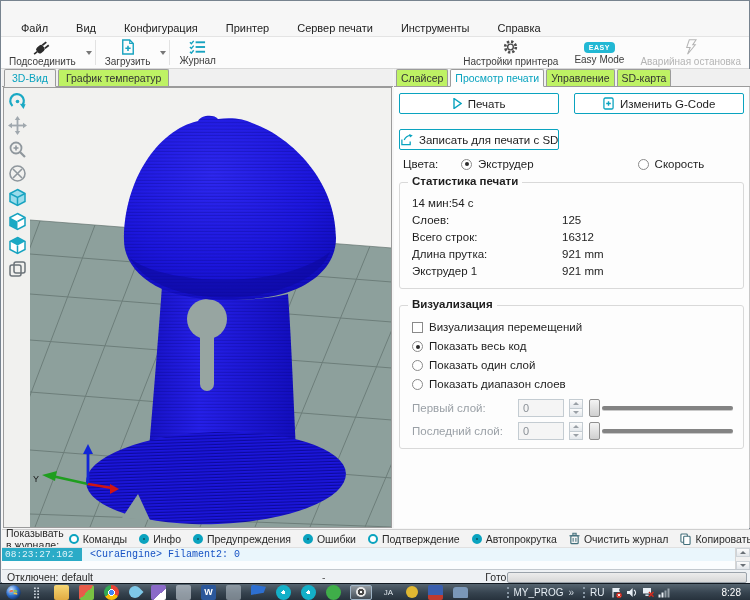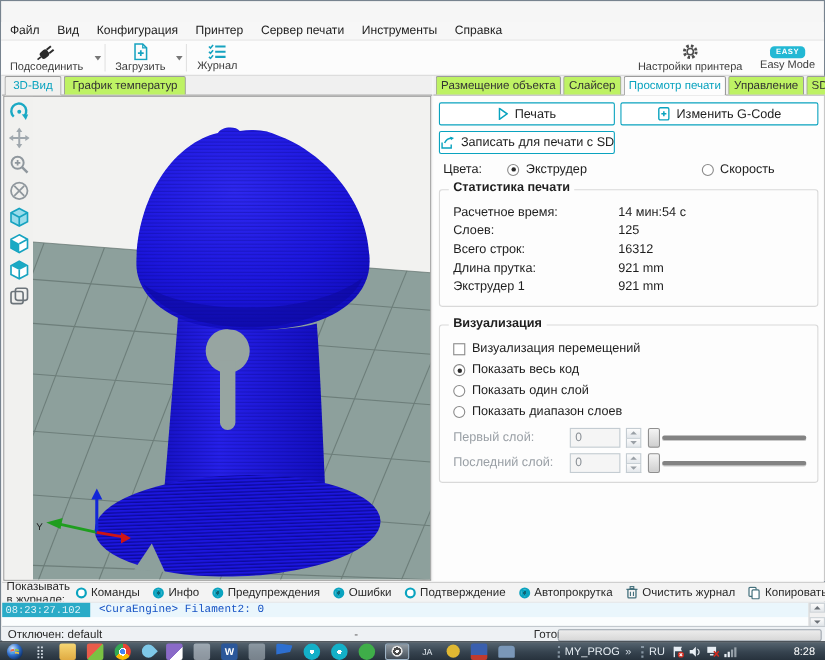--- a/index.html
+++ b/index.html
@@ -13,21 +13,21 @@
     display:flex;align-items:center;padding-left:4px;border-bottom:1px solid #b9c6d2;}
   .appicon{width:12px;height:12px;border-radius:50%;background:radial-gradient(circle at 35% 35%,#fff 0 2px,#8a9aa6 2px 4px,#dfe8ee 4px);border:1px solid #6d7a85;margin-right:5px;}
   .title{font-size:11px;color:#1c1c1c;}
   .winbtns{position:absolute;right:4px;top:0;display:flex;}
   .wb{width:27px;height:15px;border:1px solid #8a96a2;border-top:none;display:flex;align-items:center;justify-content:center;background:linear-gradient(#fdfdfd,#d8dfe6 50%,#c3ccd5);}
   .wb+.wb{border-left:none;}
   .wb.close{background:linear-gradient(#f2a496,#d9604b 45%,#c44332);border-bottom-right-radius:3px;}
   .wb svg{display:block;}
 
   .menubar{left:0;top:19px;right:0;height:17px;background:#f7f7f7;display:flex;align-items:center;border-bottom:1px solid #e4e4e4;}
-  .menuitem{font-size:11px;color:#222;padding:0 8px;line-height:17px;}
+  .menuitem{font-size:11px;color:#222;padding:0 8px;line-height:17px;margin-left:12px;}
 
   .toolbar{left:0;top:36px;right:0;height:32px;background:#fcfcfc;border-bottom:1px solid #d8d8d8;display:flex;align-items:stretch;}
   .tbtn{display:flex;flex-direction:column;align-items:center;justify-content:center;padding:1px 8px 0;gap:1px;}
   .tbtn .lbl{font-size:10px;color:#3c3c3c;white-space:nowrap;}
   .tbtn.disabled .lbl{color:#b4b4b4;}
   .tsep{width:1px;background:#e2e2e2;margin:3px 1px;}
   .darr{width:10px;display:flex;align-items:center;justify-content:center;}
   .darr i{width:0;height:0;border-left:3px solid transparent;border-right:3px solid transparent;border-top:4px solid #777;}
   .tspacer{flex:1;}
   .easybadge{background:var(--accent_bright,#22b8d4);color:#fff;font-size:7px;font-weight:bold;border-radius:4px;padding:2px 5px;letter-spacing:.5px;}
@@ -39,21 +39,21 @@
   .viewport{left:2px;top:86px;width:389px;height:441px;background:#f1f1ef;border:1px solid #9b9b9b;overflow:hidden;}
   .sidetools{position:absolute;left:0;top:0;width:26px;height:100%;display:flex;flex-direction:column;align-items:center;padding-top:3px;gap:3px;background:#f1f1ef;z-index:3;}
   .stool{width:21px;height:21px;display:flex;align-items:center;justify-content:center;border-radius:3px;}
   .scene{position:absolute;left:26px;top:0;}
 
   
   .rtabs{left:393px;top:68px;width:356px;height:18px;background:#f0f0f0;display:flex;border-bottom:1px solid #9b9b9b;}
   .rtabs .tab{padding:0 4px;white-space:nowrap;}
   .rtabs .tab.active{background:#fdfdfd;border-bottom:1px solid #fdfdfd;}
   .panel{left:393px;top:86px;width:356px;height:441px;background:#fdfdfd;border-right:1px solid #c8c8c8;padding:6px 5px;font-size:11.5px;color:#1e1e1e;}
-  .btngrid{display:grid;grid-template-columns:1fr 1.2fr;gap:5px;}
+  .btngrid{display:grid;grid-template-columns:1fr 1.2fr;gap:15px;}
   .pbtn{height:21px;border:1px solid var(--accent,#0aa3bf);background:#fff;border-radius:2px;display:flex;align-items:center;justify-content:center;gap:6px;font-size:11.5px;white-space:nowrap;}
   .pbtn .bicon{color:var(--accent,#0aa3bf);display:flex;align-items:center;}
   .colorsrow{display:flex;align-items:center;margin:8px 0 4px 4px;gap:6px;}
   .radio{width:11px;height:11px;border-radius:50%;border:1px solid #8a8a8a;background:#fff;display:inline-block;position:relative;flex:none;}
   .radio.sel::after{content:"";position:absolute;left:2.5px;top:2.5px;width:4px;height:4px;border-radius:50%;background:#2b2b2b;}
   .check{width:11px;height:11px;border:1px solid #8a8a8a;background:#fff;display:inline-block;flex:none;}
   .group{border:1px solid #d9d9d9;border-radius:3px;position:relative;padding:12px 8px 8px;margin-top:12px;}
   .gtitle{position:absolute;top:-8px;left:8px;background:#fdfdfd;padding:0 4px;font-weight:bold;font-size:11.5px;color:#1e1e1e;}
   .srow{display:flex;padding-left:4px;line-height:17px;}
   .srow .sl{width:150px;}
@@ -167,20 +167,26 @@
         <svg width="17" height="16" viewBox="0 0 18 18">
             <circle cx="9" cy="9" r="6" fill="none" stroke="#4d4d4d" stroke-width="3" stroke-dasharray="2.6 2.1"></circle>
             <circle cx="9" cy="9" r="3.2" fill="none" stroke="#4d4d4d" stroke-width="1.6"></circle>
           </svg>
         <span class="lbl">Настройки принтера</span>
       </span>
       <span class="tbtn">
         <span class="easybadge">EASY</span>
         <span class="lbl">Easy Mode</span>
       </span>
+      <span class="tbtn disabled">
+        <svg width="12" height="16" viewBox="0 0 14 17">
+            <polygon points="8,0 13,0 9,6 12,6 3,17 6,9 2,9 5,0" fill="none" stroke="#b4b4b4" stroke-width="1.2"></polygon>
+          </svg>
+        <span class="lbl">Аварийная остановка</span>
+      </span>
     </div>
 
     <div class="ltabs abs">
       <span class="tab active">3D-Вид</span>
       <span class="tab">График температур</span>
     </div>
 
     <div class="viewport abs">
       <div class="sidetools">
         <span class="stool">
@@ -311,21 +317,20 @@
           <line x1="58" y1="396" x2="58" y2="364" stroke="#1226d8" stroke-width="2.8"></line>
           <polygon points="58,356 53,366 63,366" fill="#1226d8"></polygon>
           <line x1="58" y1="396" x2="82" y2="400" stroke="#cf1414" stroke-width="2.6"></line>
           <polygon points="89,401 80,396 80,406" fill="#cf1414"></polygon>
           <text x="3" y="394" font-size="9" fill="#1a1a1a">Y</text>
         </g>
       </svg>
     </div>
 
     <div class="rtabs abs">
-      <span class="tab">Размещение объекта</span>
       <span class="tab">Слайсер</span>
       <span class="tab active">Просмотр печати</span>
       <span class="tab">Управление</span>
       <span class="tab">SD-карта</span>
     </div>
 
     <div class="panel abs">
       <div class="btngrid">
         <span class="pbtn">
           <span class="bicon">
@@ -361,21 +366,20 @@
         <span class="radio sel"></span>
         <span>Экструдер</span>
         <span style="width:92px"></span>
         <span class="radio"></span>
         <span>Скорость</span>
       </div>
 
       <div class="group">
         <span class="gtitle">Статистика печати</span>
         <div class="srow">
-            <span class="sl">Расчетное время:</span>
             <span>14 мин:54 с</span>
           </div>
         <div class="srow">
             <span class="sl">Слоев:</span>
             <span>125</span>
           </div>
         <div class="srow">
             <span class="sl">Всего строк:</span>
             <span>16312</span>
           </div>

